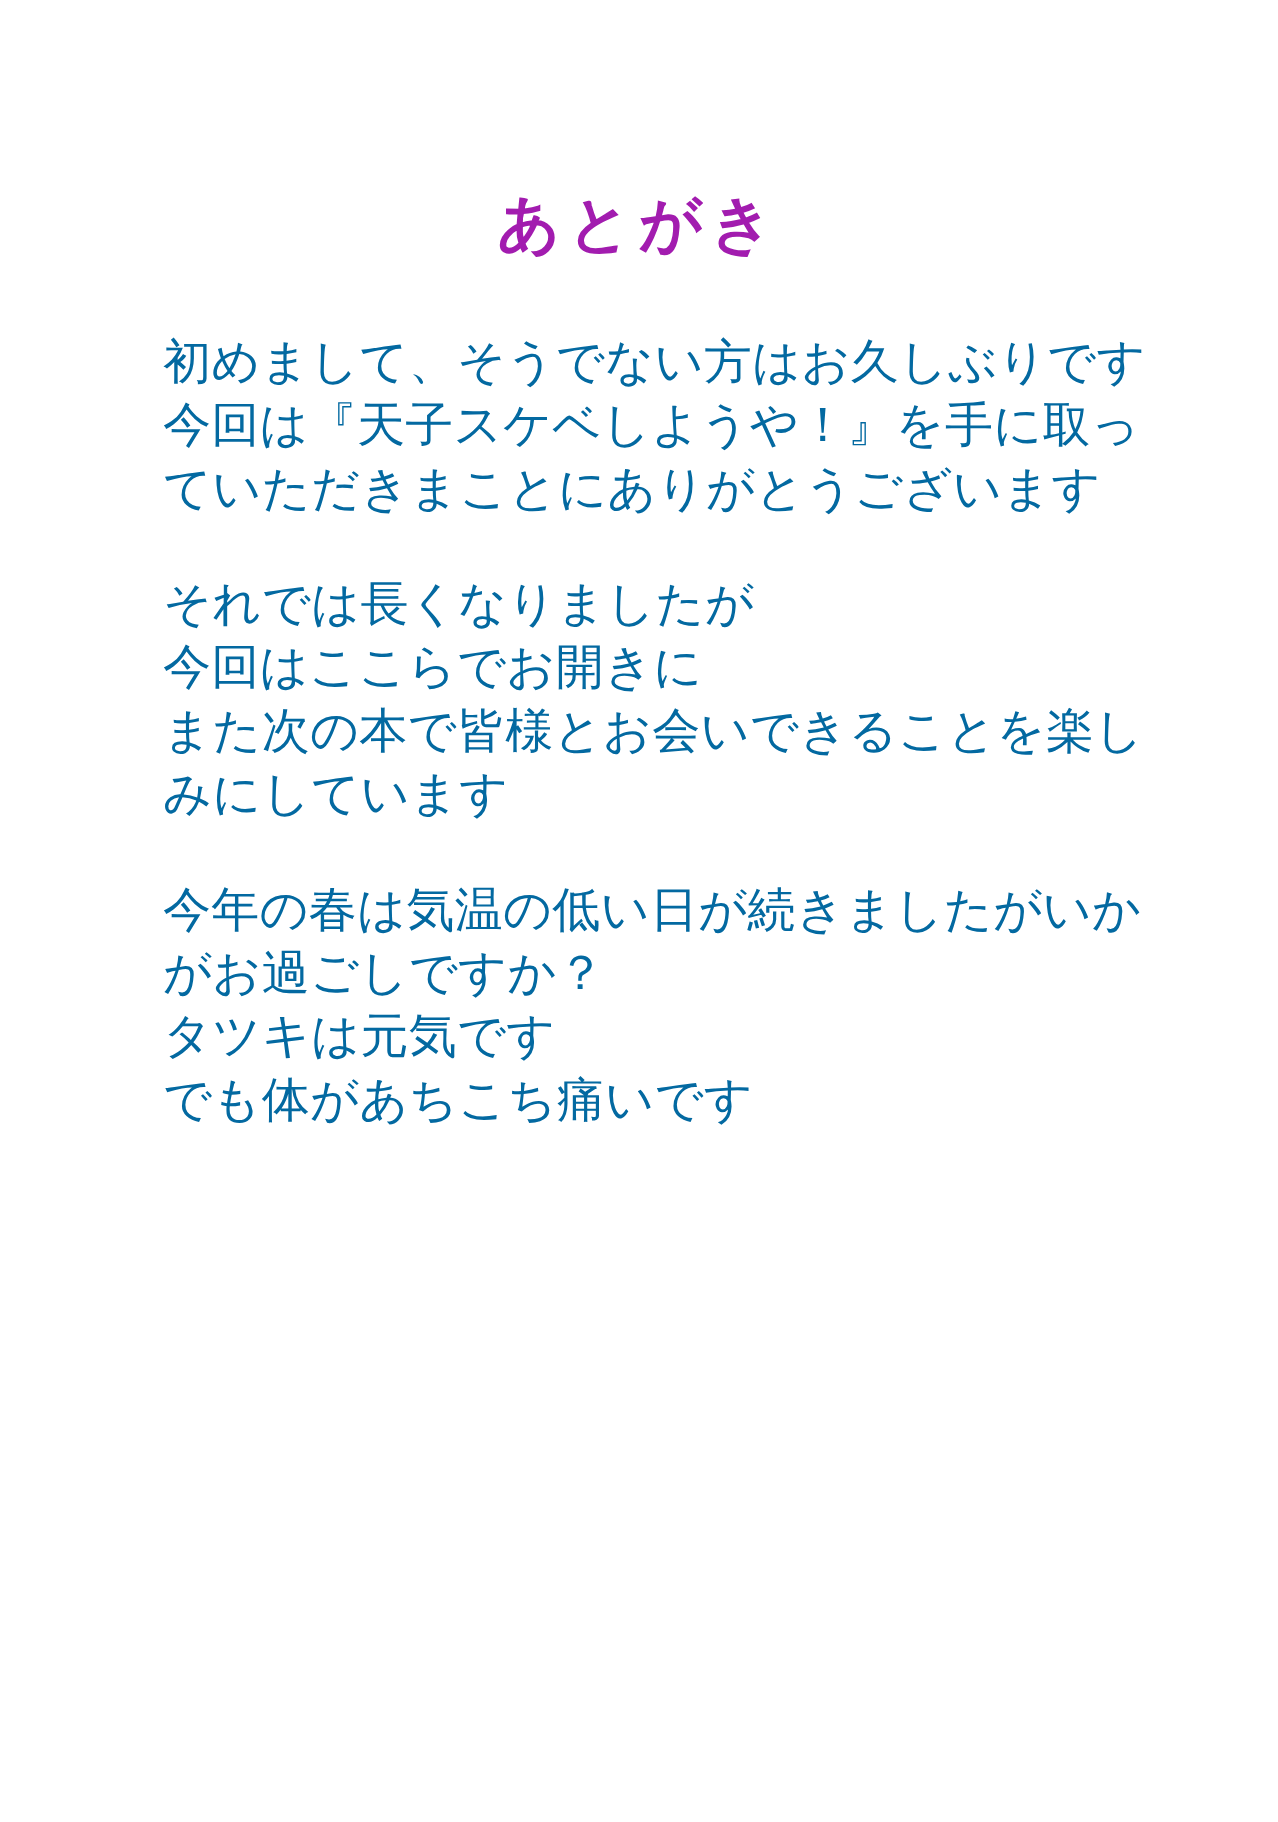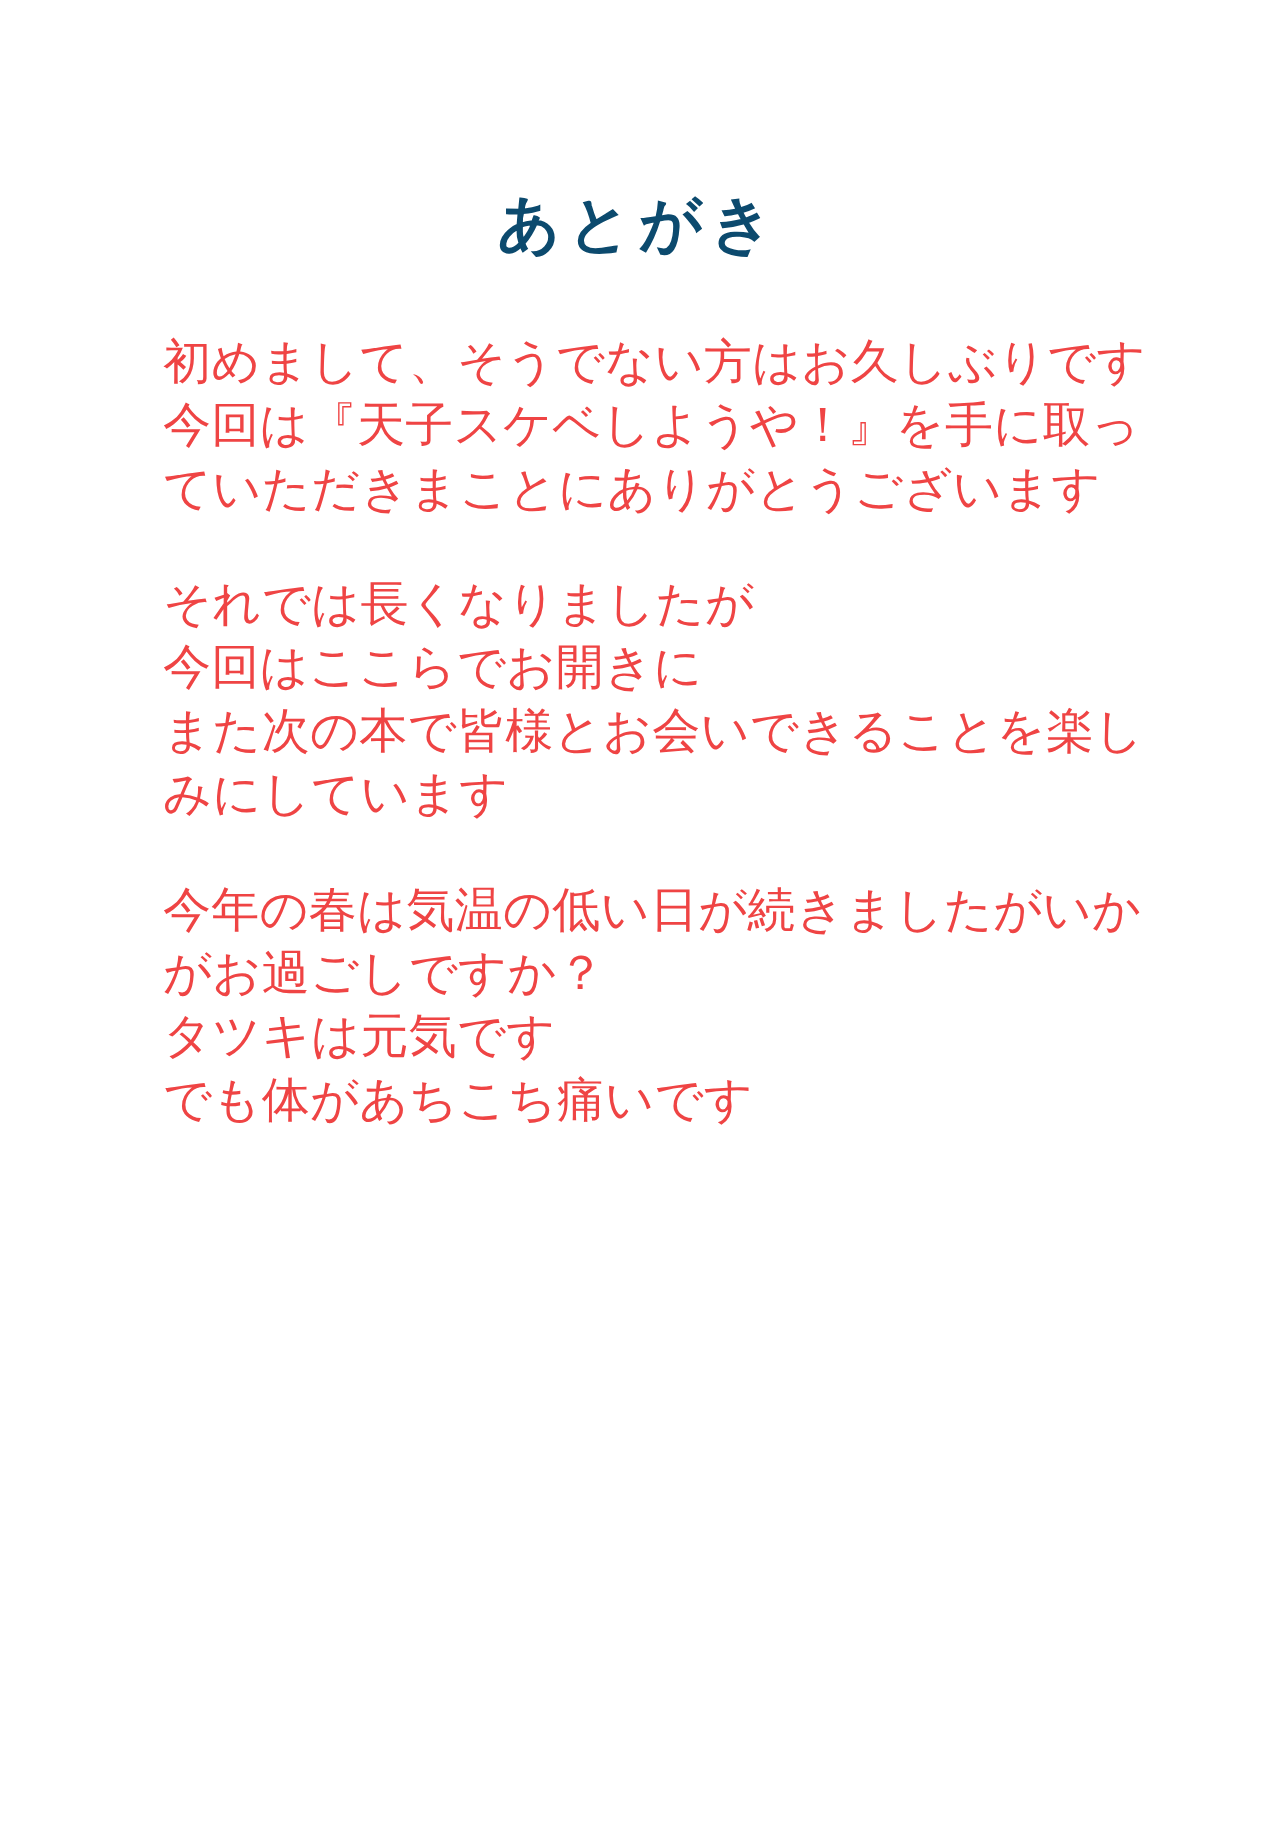--- a/index.html
+++ b/index.html
@@ -23,34 +23,34 @@
   }
   .afterword-title {
     position: absolute;
     top: 140px;
     left: 0;
     width: 1278px;
     text-align: center;
     font-size: 62px;
     font-weight: 700;
     letter-spacing: 0.12em;
-    color: #0c4a6e;
+    color: #a21caf;
     font-family: "DejaVu Serif", serif;
   }
   .body-block {
     position: absolute;
     left: 163px;
     top: 330px;
     width: 1000px;
   }
   .para {
     font-size: 48px;
     line-height: 1.32;
     letter-spacing: 0.005em;
-    color: #ef4444;
+    color: #0369a1;
     font-family: "DejaVu Serif", serif;
     font-weight: 500;
     margin: 0 0 52px 0;
     white-space: pre-line;
   }
   .para:last-child {
     margin-bottom: 0;
   }
 </style>
 </head>

